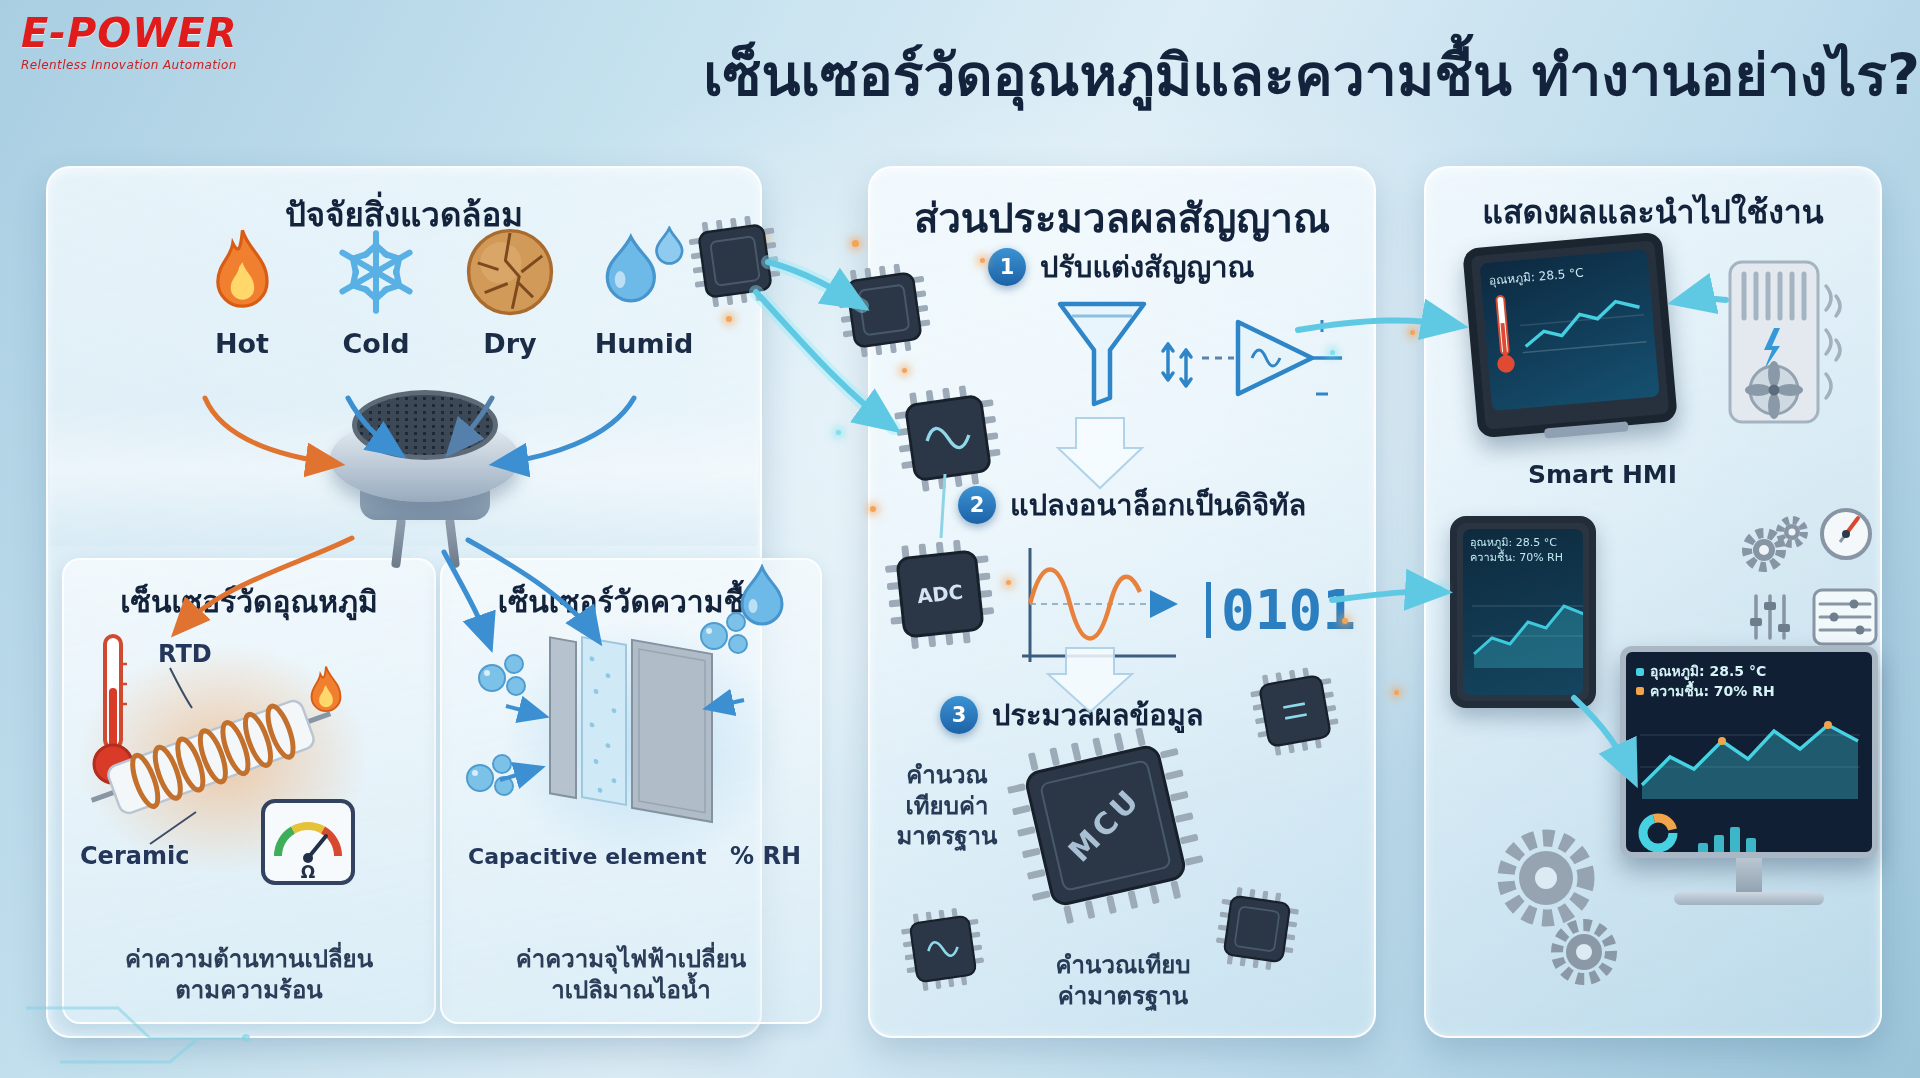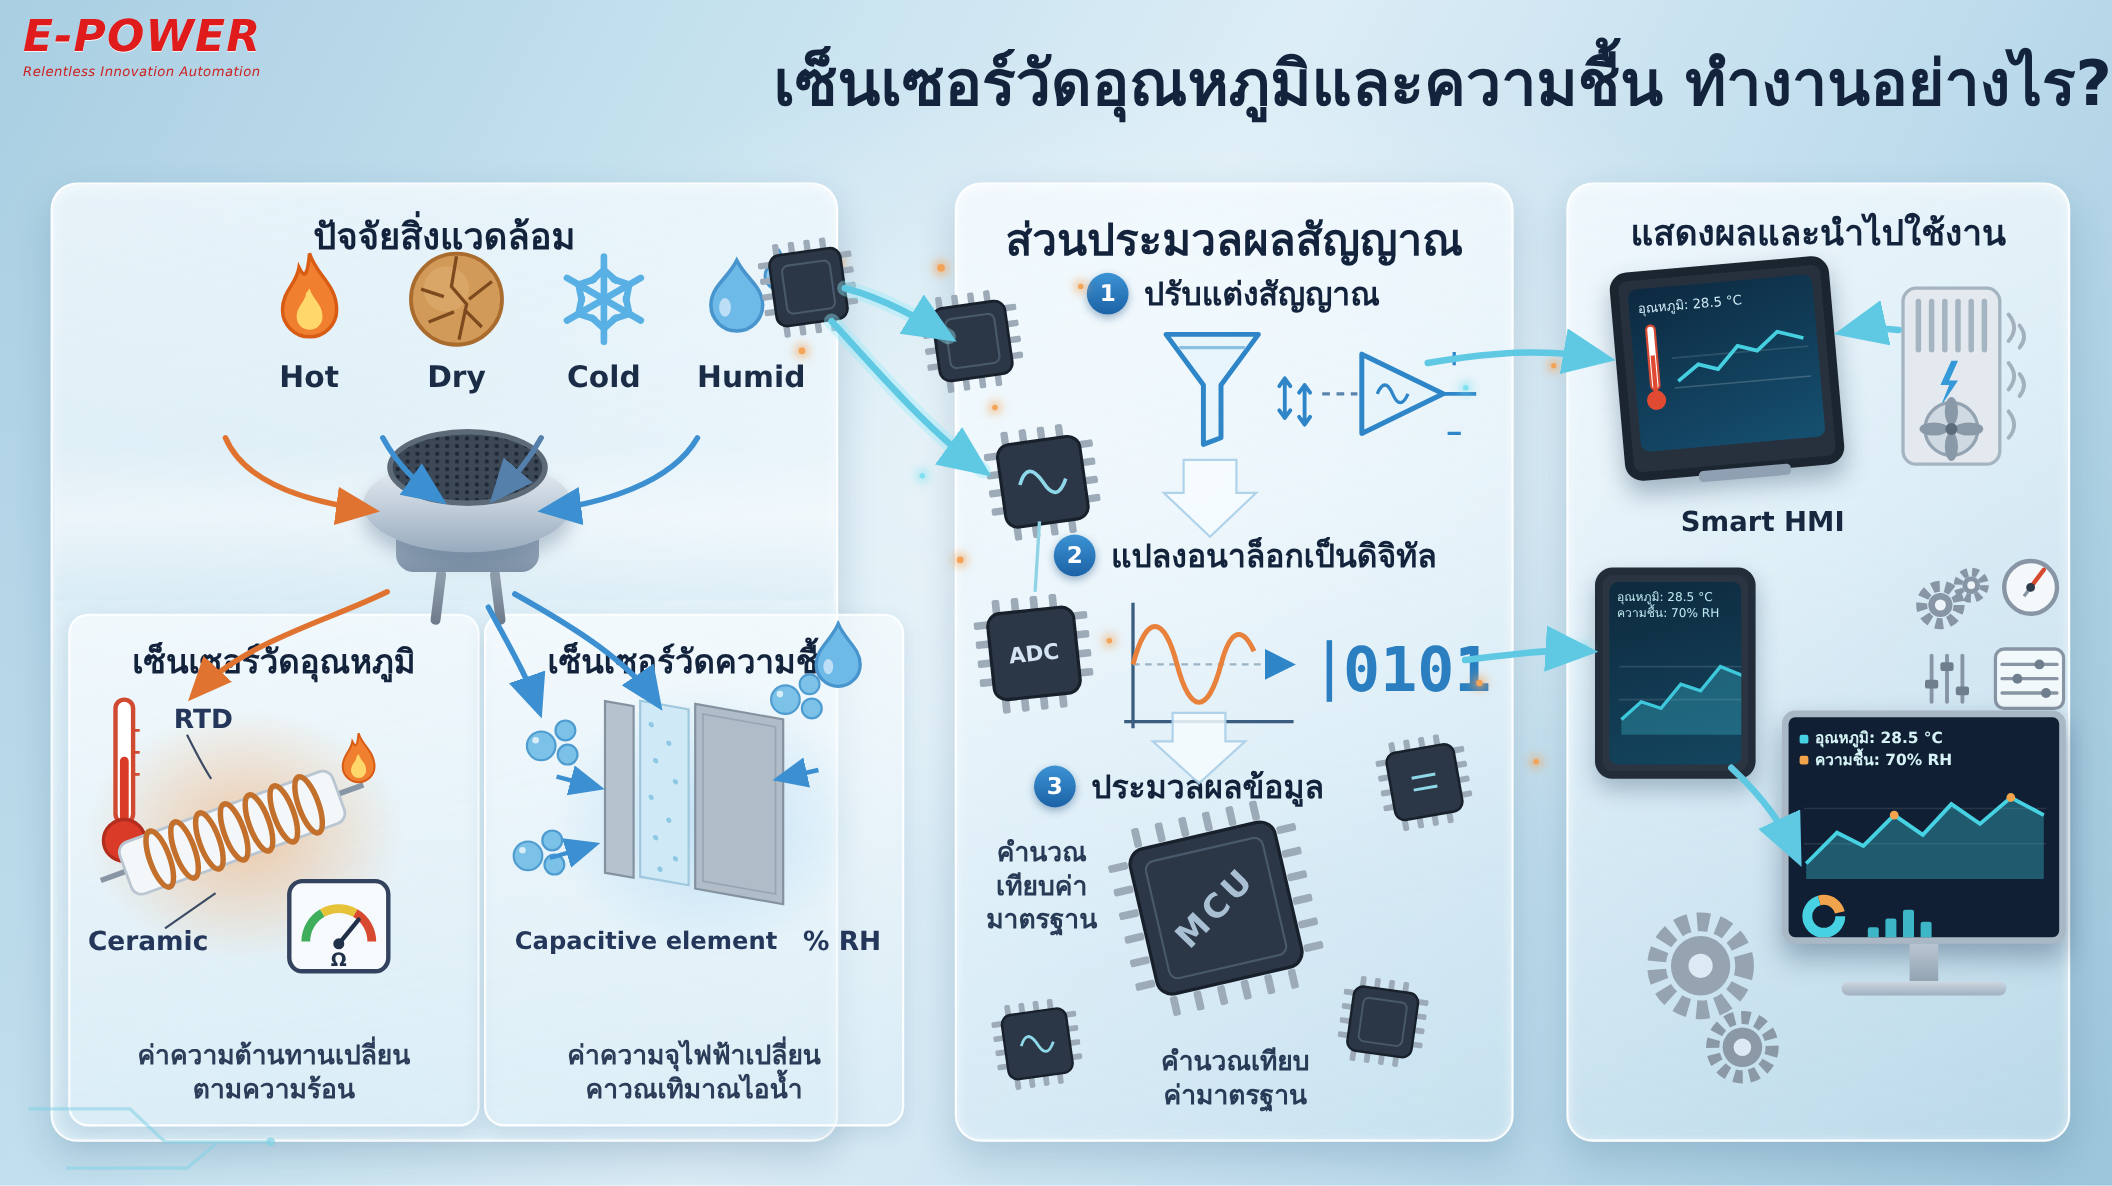--- a/index.html
+++ b/index.html
@@ -93,49 +93,49 @@
     <div class="tagline">Relentless Innovation Automation</div>
   </div>
   <div class="abs h1wrap">
     <h1>เซ็นเซอร์วัดอุณหภูมิและความชื้น ทำงานอย่างไร?</h1>
   </div>
 
   <section class="panel" style="left:46px;top:166px;width:716px;height:872px">
     <div class="band"></div>
     <h2 class="ptitle" style="top:20px;font-size:33px">ปัจจัยสิ่งแวดล้อม</h2>
 
-    <div class="abs" style="left:88px;top:58px;width:614px;display:flex;justify-content:flex-end">
+    <div class="abs" style="left:88px;top:58px;width:614px;display:flex;justify-content:center">
       <div class="factor">
         <svg class="ficon" viewBox="0 0 70 86">
           <path d="M35 4 C40 22 58 30 58 52 A23 23 0 0 1 12 52 C12 36 24 30 26 16 C30 24 33 26 35 4Z" fill="#f08030" stroke="#d85c14" stroke-width="3"></path>
           <path d="M35 34 C38 44 46 47 46 58 A11 11 0 0 1 24 58 C24 49 31 46 32 38Z" fill="#ffd76a"></path>
         </svg>
         <div class="flabel">Hot</div>
-      </div>
-      <div class="factor">
-        <svg class="ficon" viewBox="0 0 80 80">
-          <circle cx="40" cy="40" r="36" fill="#d29a58" stroke="#a96b2e" stroke-width="3"></circle>
-          <circle cx="32" cy="32" r="18" fill="#dcab6e" opacity=".7"></circle>
-          <path d="M40 6 L36 30 L48 44 L42 72 M12 32 L30 38 M68 26 L50 40 M18 58 L38 50 M60 62 L46 48" fill="none" stroke="#7c4a1e" stroke-width="2.6"></path>
-        </svg>
-        <div class="flabel">Dry</div>
       </div>
       <div class="factor">
         <svg class="ficon" viewBox="0 0 76 76">
           <defs>
               <g id="sfArm" stroke="#58b0e4" stroke-width="5" stroke-linecap="round">
             <line x1="38" y1="6" x2="38" y2="70"></line>
             <path d="M38 16 L29 24 M38 16 L47 24 M38 60 L29 52 M38 60 L47 52" fill="none"></path>
           </g>
             </defs>
           <use href="#sfArm"></use>
             <use href="#sfArm" transform="rotate(60 38 38)"></use>
             <use href="#sfArm" transform="rotate(120 38 38)"></use>
         </svg>
         <div class="flabel">Cold</div>
+      </div>
+      <div class="factor">
+        <svg class="ficon" viewBox="0 0 80 80">
+          <circle cx="40" cy="40" r="36" fill="#d29a58" stroke="#a96b2e" stroke-width="3"></circle>
+          <circle cx="32" cy="32" r="18" fill="#dcab6e" opacity=".7"></circle>
+          <path d="M40 6 L36 30 L48 44 L42 72 M12 32 L30 38 M68 26 L50 40 M18 58 L38 50 M60 62 L46 48" fill="none" stroke="#7c4a1e" stroke-width="2.6"></path>
+        </svg>
+        <div class="flabel">Dry</div>
       </div>
       <div class="factor">
         <svg class="ficon" viewBox="0 0 76 86">
           <path d="M26 10 C34 26 48 32 48 48 A22 22 0 1 1 4 48 C4 32 18 26 26 10Z" fill="#6db9e8" stroke="#4795cc" stroke-width="3"></path>
           <ellipse cx="16" cy="50" rx="5" ry="8" fill="#ffffff" opacity=".55"></ellipse>
           <path d="M62 2 C66 11 74 15 74 23 A12 12 0 1 1 50 23 C50 15 58 11 62 2Z" fill="#8ecbee" stroke="#4795cc" stroke-width="2.5"></path>
         </svg>
         <div class="flabel">Humid</div>
       </div>
     </div>
@@ -228,21 +228,21 @@
         <circle cx="44" cy="42" r="9" fill="#7cc2e8" stroke="#4f9cd0" stroke-width="2"></circle>
         <circle cx="15" cy="29" r="3" fill="#ffffff" opacity=".7"></circle>
       </svg>
       <svg class="abs" style="left:296px;top:4px" width="48" height="66" viewBox="0 0 48 66">
         <path d="M24 3 C30 18 44 25 44 40 A20 20 0 1 1 4 40 C4 25 18 18 24 3Z" fill="#6db9e8" stroke="#4795cc" stroke-width="3"></path>
         <ellipse cx="15" cy="42" rx="4.5" ry="7" fill="#ffffff" opacity=".55"></ellipse>
       </svg>
       <div class="abs small-label" style="left:26px;top:284px;font-size:22px">Capacitive element</div>
       <div class="abs small-label" style="left:288px;top:282px">% RH</div>
       <div class="cap" style="left:10px;right:10px;bottom:16px">ค่าความจุไฟฟ้าเปลี่ยน
-คาวณเทิมาณไอน้ำ</div>
+าเปลิมาณไอน้ำ</div>
     </div>
   </section>
 
   <section class="panel" style="left:868px;top:166px;width:508px;height:872px">
     <h2 class="ptitle" style="top:18px;font-size:40px">ส่วนประมวลผลสัญญาณ</h2>
 
     <div class="steprow" style="left:118px;top:76px">
       <div class="badge">1</div>
       <div class="steplabel">ปรับแต่งสัญญาณ</div>
     </div>

